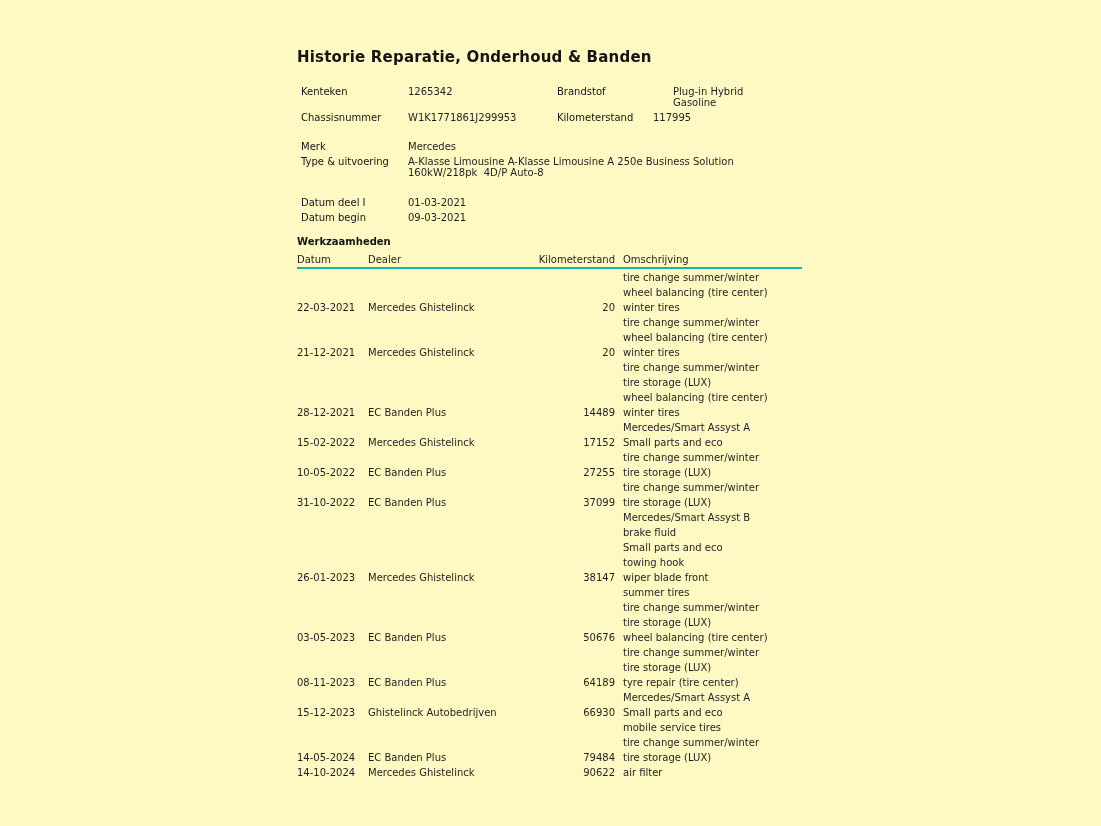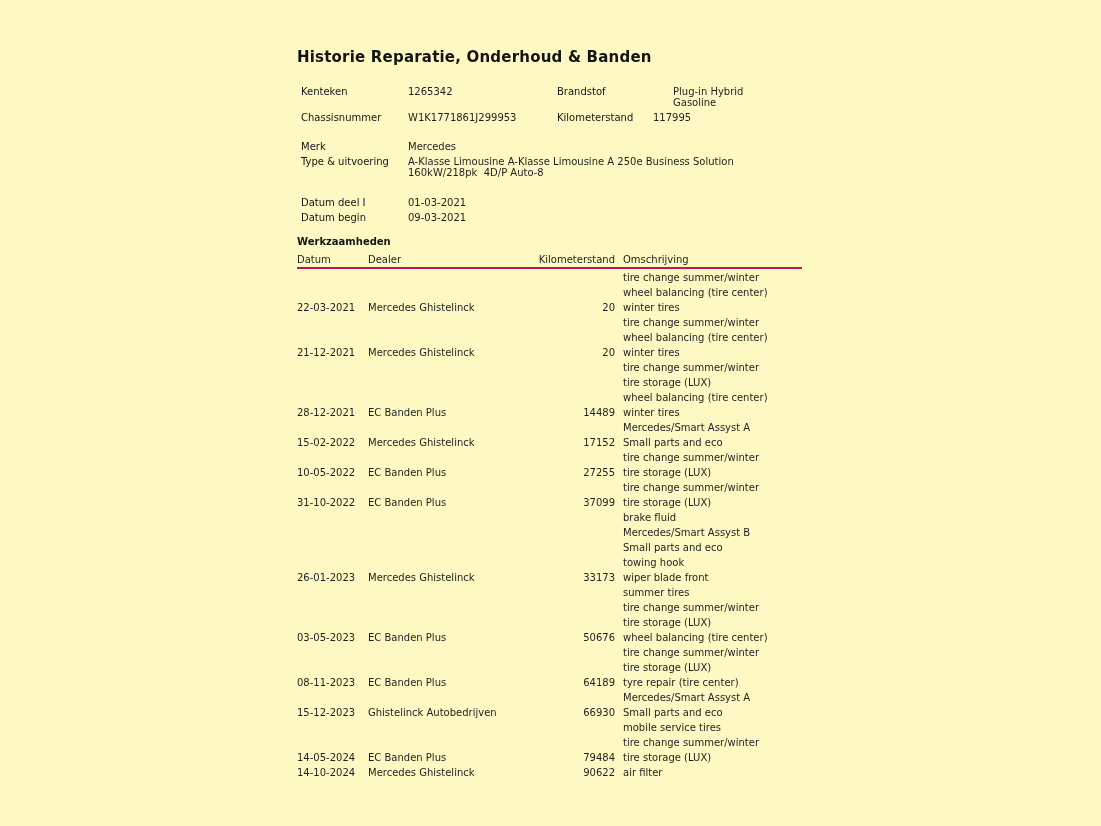--- a/index.html
+++ b/index.html
@@ -7,21 +7,21 @@
         font-family:"DejaVu Sans",sans-serif;font-size:10px;color:#1e1e1e;}
   .title{position:absolute;left:297px;top:49px;margin:0;font-size:15px;line-height:17px;
          font-weight:700;color:#141414;letter-spacing:0.2px;white-space:pre;}
   .info-row{position:absolute;line-height:11px;}
   .info-label{position:absolute;left:4px;top:0;font-weight:400;white-space:pre;color:#141414;}
   .info-value{position:absolute;top:0;white-space:pre;}
   .info-value .vline{display:block;white-space:pre;}
   .section-heading{position:absolute;left:297px;top:236px;margin:0;font-size:10px;
                    line-height:12px;font-weight:700;color:#141414;white-space:pre;}
   .table-header{position:absolute;left:297px;top:253px;width:505px;display:flex;
-                line-height:13px;padding-bottom:1px;border-bottom:2px solid #be185d;}
+                line-height:13px;padding-bottom:1px;border-bottom:2px solid #14b8a6;}
   .tbody{position:absolute;left:297px;top:270px;width:505px;}
   .trow{display:flex;align-items:flex-end;line-height:15px;}
   .c-datum{width:71px;flex:none;white-space:pre;}
   .c-dealer{width:157px;flex:none;white-space:pre;}
   .c-km{width:90px;flex:none;text-align:right;white-space:pre;}
   .c-oms{flex:none;margin-left:8px;width:249px;}
   .oms-line{display:block;white-space:pre;}
 </style>
 </head>
 <body>
@@ -142,24 +142,24 @@
     <span class="c-km">37099</span>
     <span class="c-oms">
           <span class="oms-line">tire change summer/winter</span>
           <span class="oms-line">tire storage (LUX)</span>
         </span>
   </div>
 
   <div class="trow">
     <span class="c-datum">26-01-2023</span>
     <span class="c-dealer">Mercedes Ghistelinck</span>
-    <span class="c-km">33173</span>
-    <span class="c-oms">
+    <span class="c-km">38147</span>
+    <span class="c-oms">
+          <span class="oms-line">Mercedes/Smart Assyst B</span>
           <span class="oms-line">brake fluid</span>
-          <span class="oms-line">Mercedes/Smart Assyst B</span>
           <span class="oms-line">Small parts and eco</span>
           <span class="oms-line">towing hook</span>
           <span class="oms-line">wiper blade front</span>
         </span>
   </div>
 
   <div class="trow">
     <span class="c-datum">03-05-2023</span>
     <span class="c-dealer">EC Banden Plus</span>
     <span class="c-km">50676</span>

